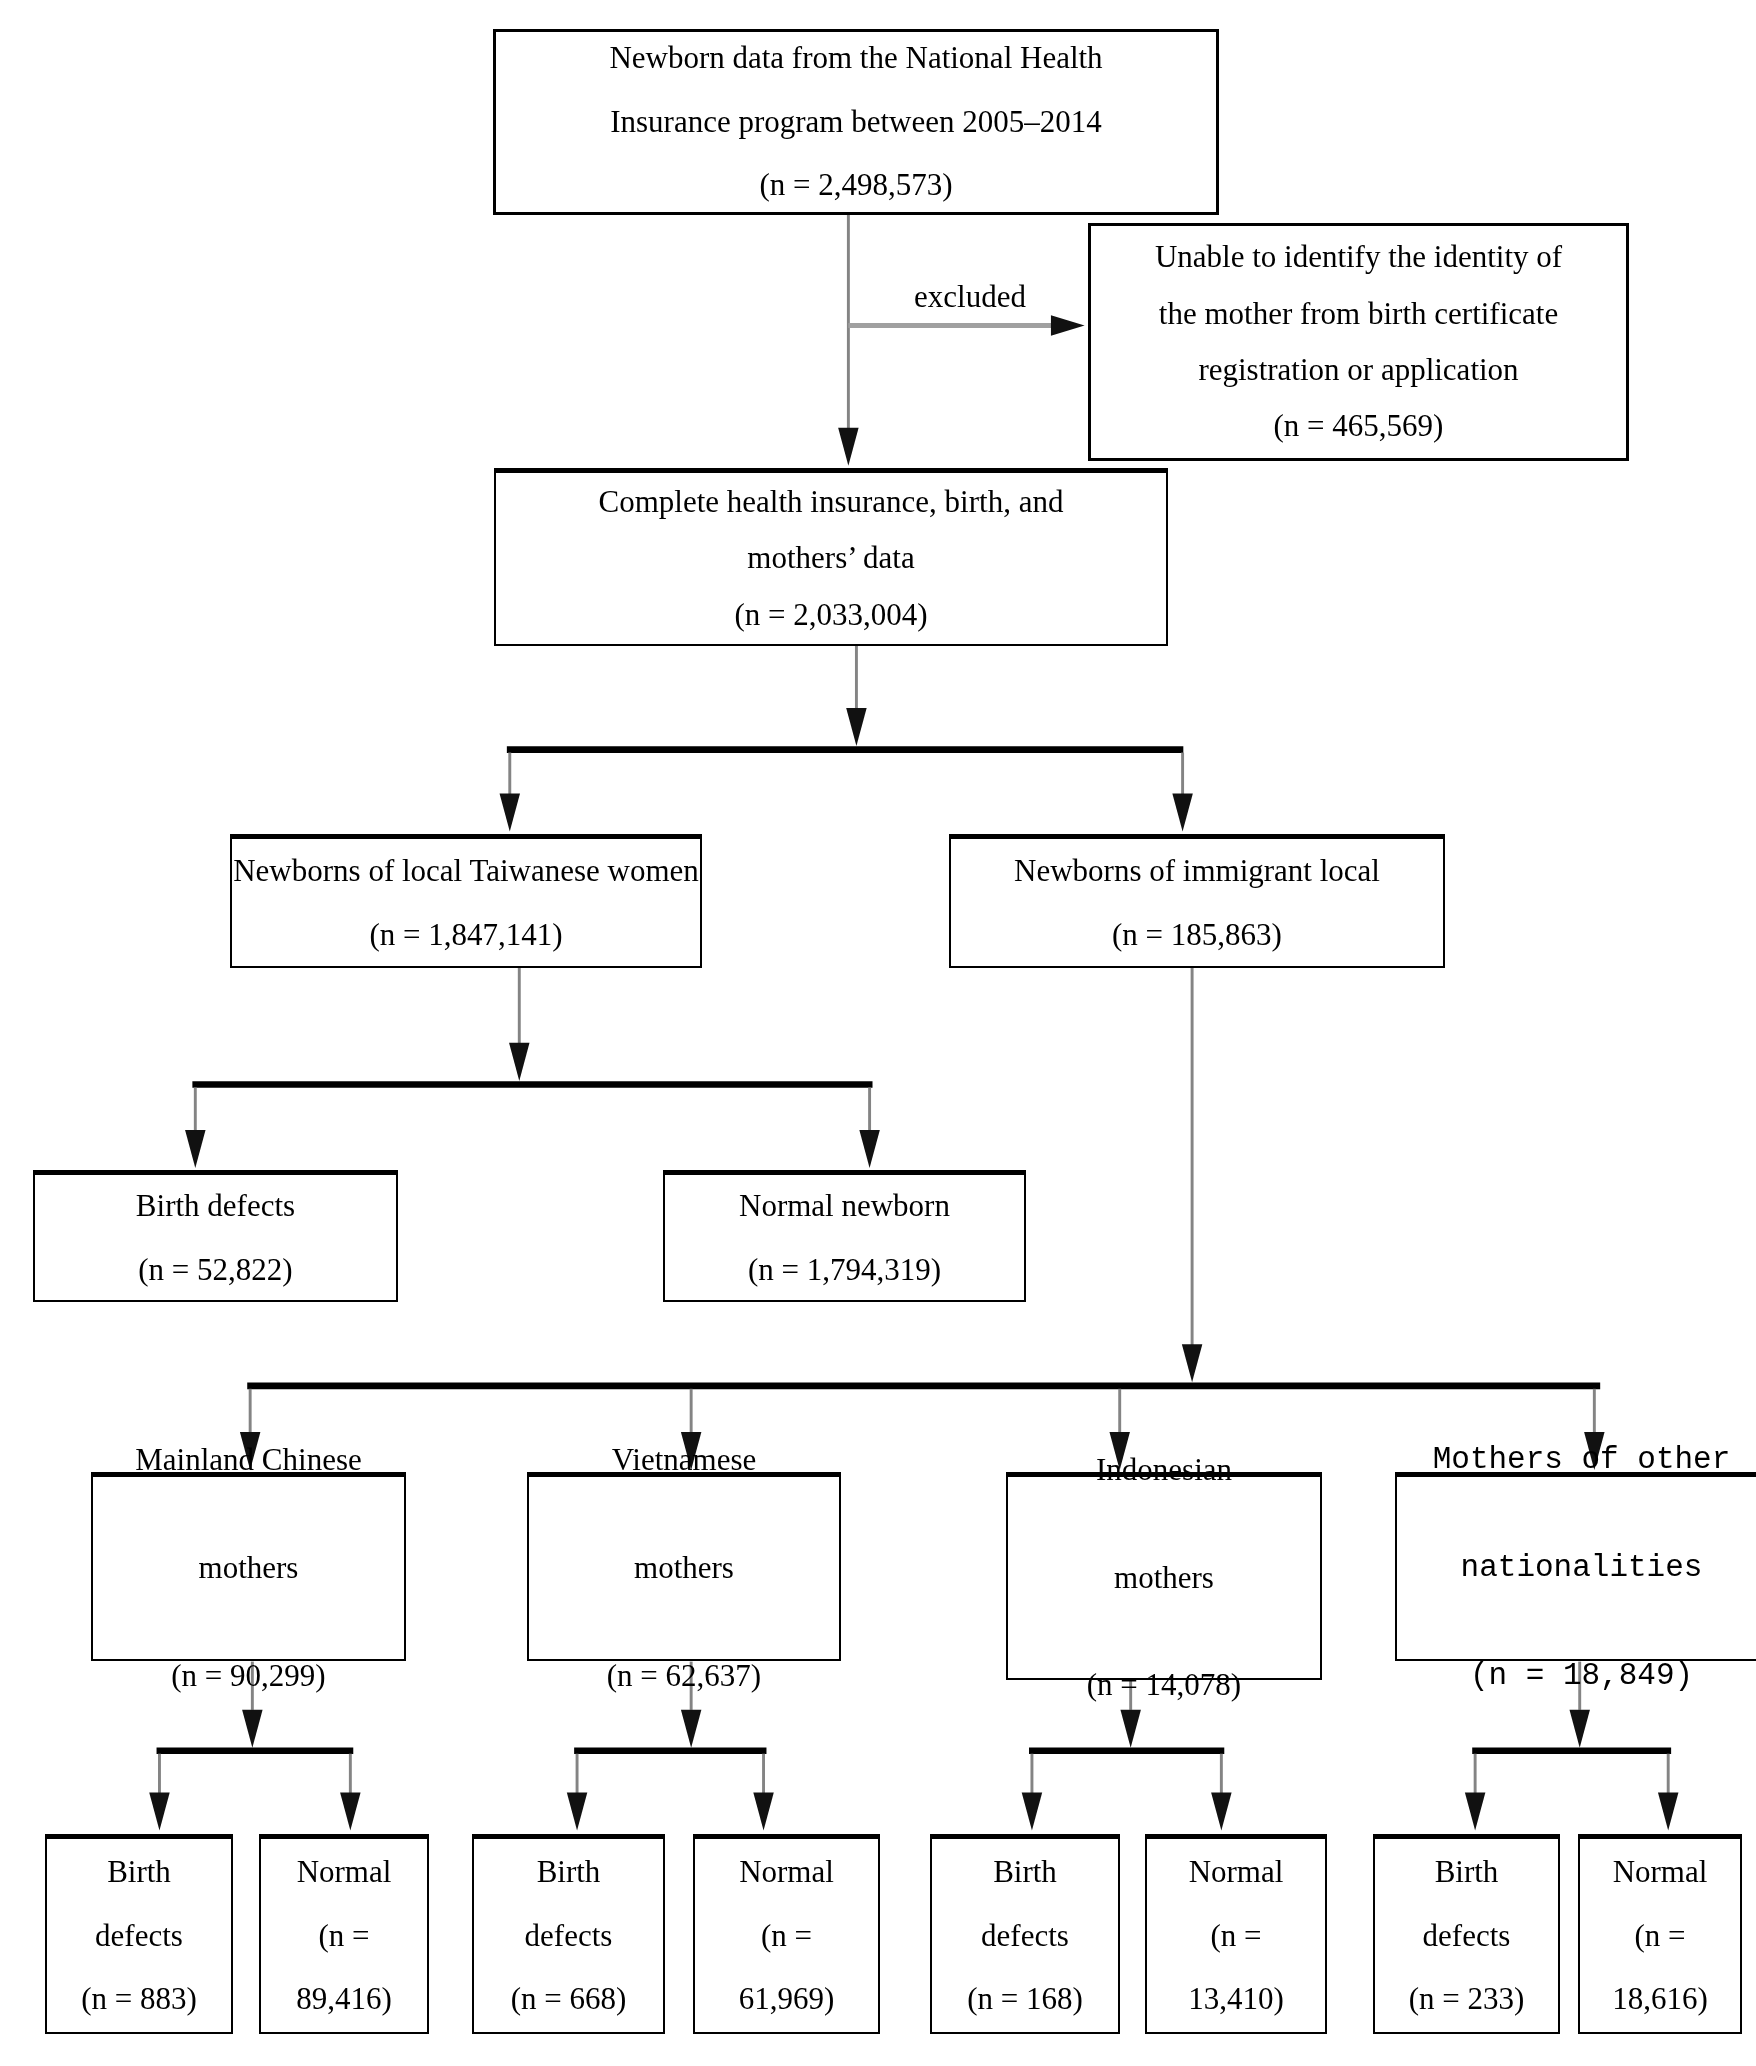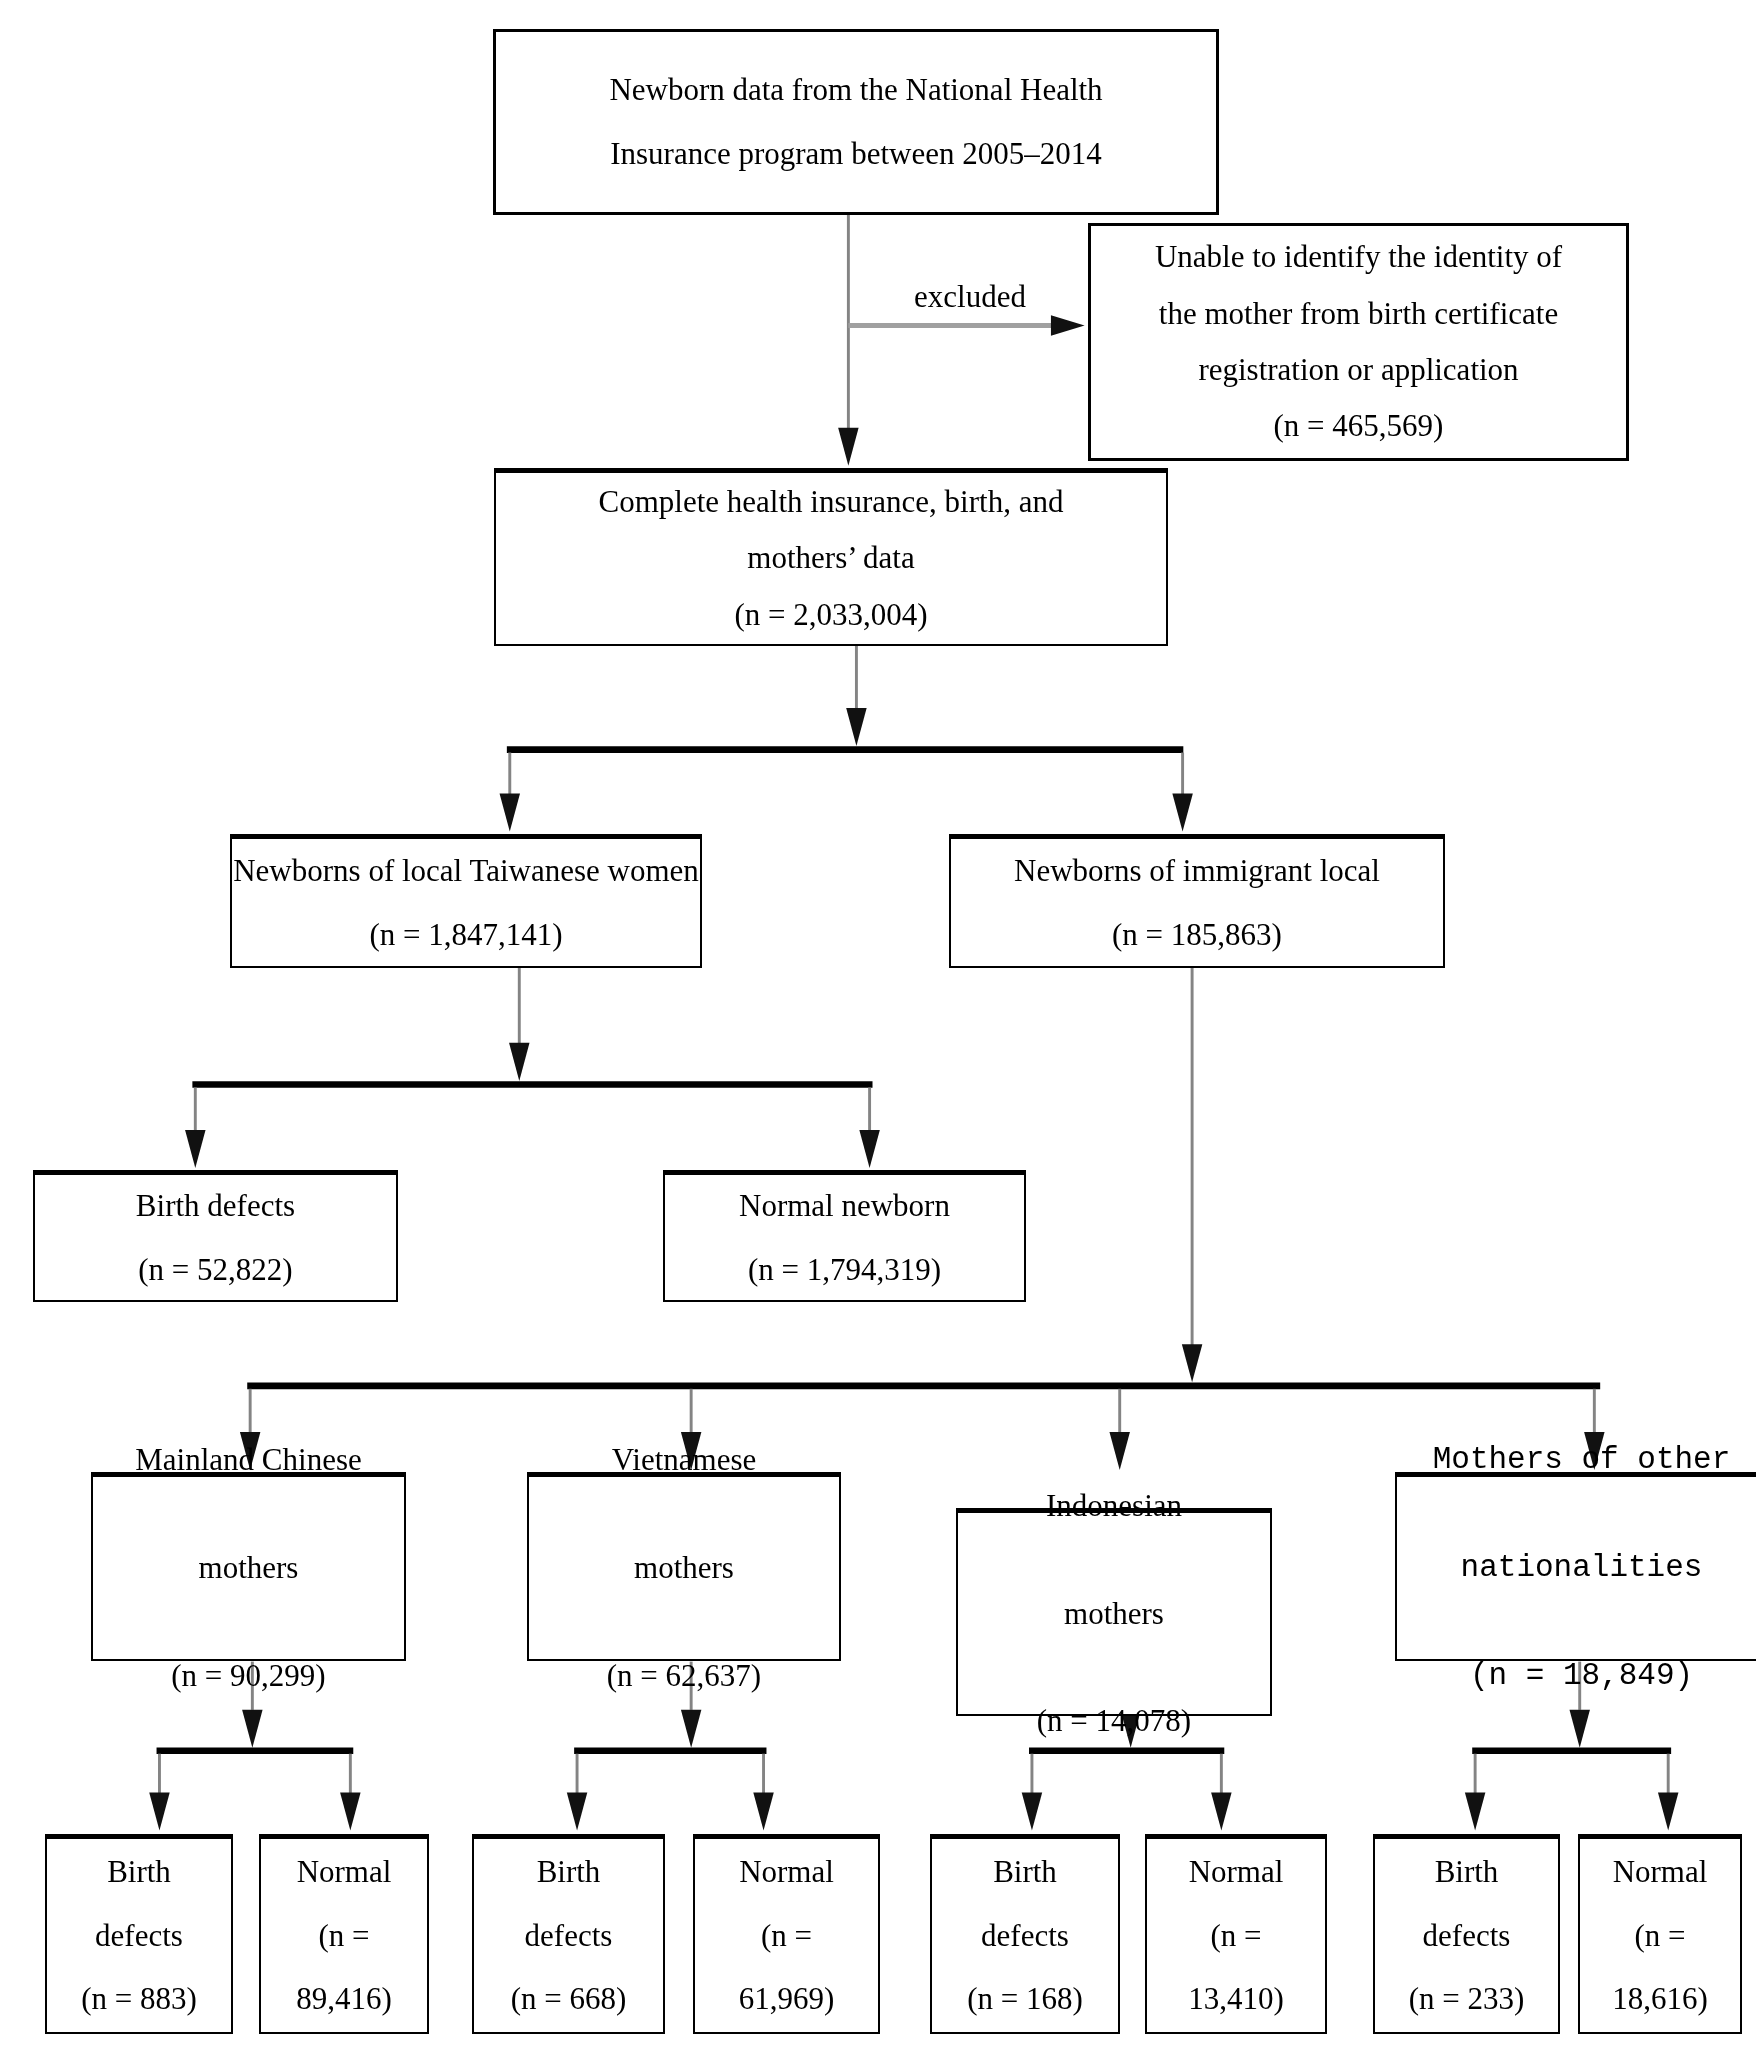--- a/index.html
+++ b/index.html
@@ -35,21 +35,21 @@
   .lh-m { line-height: 1.93; gap: 48px; }
   #node-root     { left: 493px;  top: 28.5px;   width: 726px; height: 186px; border-width: 3.7px; }
   #node-excluded { left: 1088px; top: 223px;  width: 541px; height: 238px; border-width: 3.7px; }
   #node-complete { left: 494px;  top: 468px;  width: 674px; height: 178px; }
   #node-taiwanese { left: 230px; top: 834px; width: 472px; height: 134px; }
   #node-immigrant { left: 949px; top: 834px; width: 496px; height: 134px; }
   #node-tw-bd    { left: 33px;   top: 1170px; width: 365px; height: 132px; }
   #node-tw-nn    { left: 663px;  top: 1170px; width: 363px; height: 132px; }
   #node-mainland { left: 91px;  top: 1472px; width: 315px; height: 189px; }
   #node-vietnamese { left: 527px; top: 1472px; width: 314px; height: 189px; }
-  #node-indonesian { left: 956px; top: 1472px; width: 316px; height: 208px; margin-top: 36px; }
+  #node-indonesian { left: 1006px; top: 1472px; width: 316px; height: 208px; }
   #node-other    { left: 1395px; top: 1472px; width: 373px; height: 189px; font-family: Liberation Mono, monospace; }
   #node-leaf1 { left: 45px;   top: 1834px; width: 188px; height: 200px; }
   #node-leaf2 { left: 259px;  top: 1834px; width: 170px; height: 200px; }
   #node-leaf3 { left: 472px;  top: 1834px; width: 193px; height: 200px; }
   #node-leaf4 { left: 693px;  top: 1834px; width: 187px; height: 200px; }
   #node-leaf5 { left: 930px; top: 1834px; width: 190px; height: 200px; }
   #node-leaf6 { left: 1145px; top: 1834px; width: 182px; height: 200px; }
   #node-leaf7 { left: 1373px; top: 1834px; width: 187px; height: 200px; }
   #node-leaf8 { left: 1578px; top: 1834px; width: 164px; height: 200px; }
   .edge-label {
@@ -152,20 +152,21 @@
       <line class="thin" x1="2017" y1="2398" x2="2017" y2="2452"></line>
       <polygon class="head" points="2003,2451 2031,2451 2017,2503"></polygon>
       <line class="thin" x1="2281" y1="2398" x2="2281" y2="2452"></line>
       <polygon class="head" points="2267,2451 2295,2451 2281,2503"></polygon>
     </g>
   </svg>
 
   <div class="node" id="node-root">
       <div class="ln">Newborn data from the National Health</div>
       <div class="ln">Insurance program between 2005–2014</div>
+      <div class="ln">(n = 2,498,573)</div>
     </div>
   <div class="node lh-s" id="node-excluded">
       <div class="ln">Unable to identify the identity of</div>
       <div class="ln">the mother from birth certificate</div>
       <div class="ln">registration or application</div>
       <div class="ln">(n = 465,569)</div>
     </div>
   <div class="node lh-s" id="node-complete">
       <div class="ln">Complete health insurance, birth, and</div>
       <div class="ln">mothers’ data</div>

